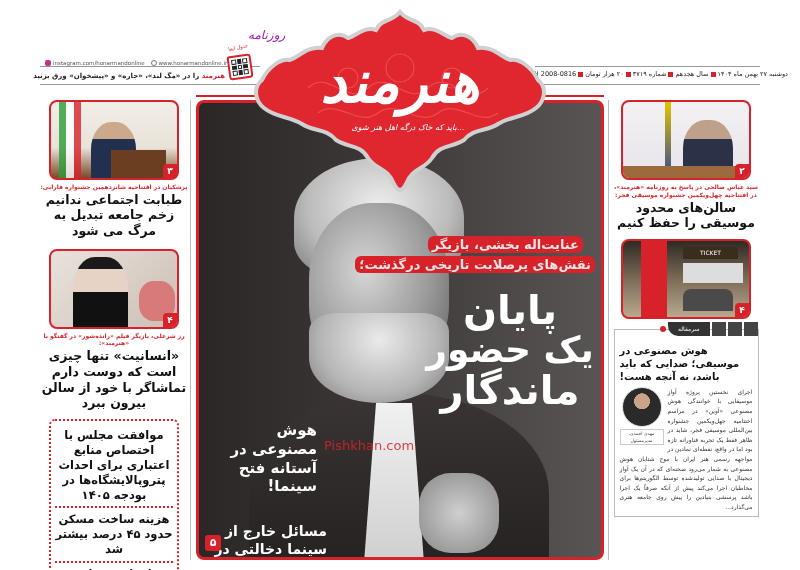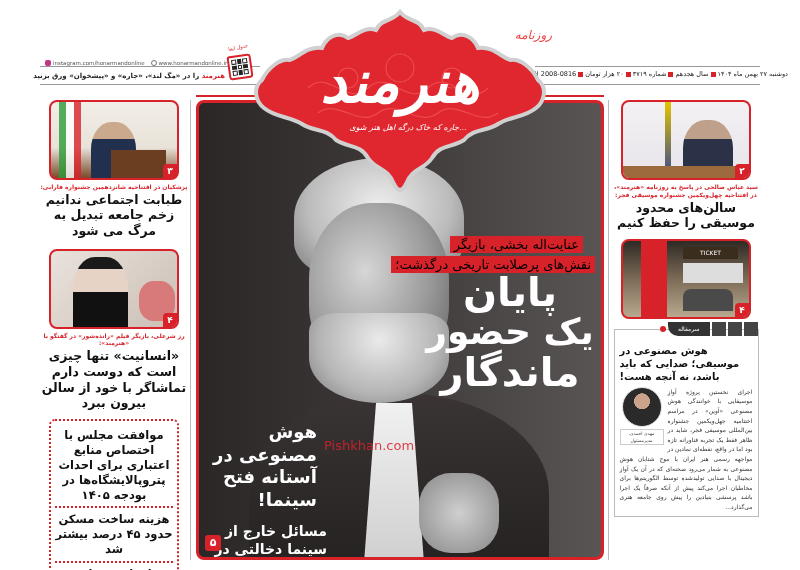--- a/index.html
+++ b/index.html
@@ -17,34 +17,34 @@
   .meta-left-promo { position: absolute; top: 72px; left: 45px; width: 180px; font-size: 7px; font-weight: bold; color: #222; text-align: right; white-space: nowrap; }
   .crossword { position: absolute; top: 55px; left: 228px; width: 24px; height: 24px; border: 2px solid #d8222a; border-radius: 3px; background: #fff; display: grid; grid-template-columns: repeat(3, 1fr); gap: 1px; padding: 2px; transform: rotate(-8deg); }
   .crossword span { background: #222; }
   .crossword span:nth-child(odd) { background: #fff; border: 1px solid #222; }
   .crossword-label { position: absolute; top: 44px; left: 228px; font-size: 5px; color: #d8222a; transform: rotate(-12deg); }
 
   
   .masthead { position: absolute; top: 8px; left: 248px; width: 304px; height: 190px; }
   .masthead svg { position: absolute; inset: 0; }
   .mast-title { position: absolute; top: 40px; left: 0; width: 100%; text-align: center; font-family: "DejaVu Serif", serif; font-size: 58px; font-weight: bold; color: #fff; letter-spacing: 2px; font-style: italic; }
-  .mast-sub { position: absolute; top: 20px; left: 0; width: 100%; text-align: right; font-family: "DejaVu Serif", serif; font-size: 12px; color: #ef4444; font-style: italic; }
+  .mast-sub { position: absolute; top: 20px; left: 0; width: 100%; text-align: left; font-family: "DejaVu Serif", serif; font-size: 12px; color: #a21caf; font-style: italic; }
   .mast-slogan { position: absolute; top: 115px; left: 85px; width: 150px; text-align: center; font-family: "DejaVu Serif", serif; font-size: 8px; color: #fff; font-style: italic; }
 
   
   .poster { position: absolute; top: 100px; left: 196px; width: 408px; height: 460px; border: 3px solid #d8222a; border-radius: 8px; overflow: hidden; background: linear-gradient(90deg, #2b2727 0%, #3d3838 45%, #5a5555 100%); }
   .portrait { position: absolute; top: 40px; left: 70px; width: 220px; height: 420px; }
   .portrait .hair { position: absolute; top: 15px; left: 25px; width: 170px; height: 120px; border-radius: 50% 50% 30% 30%; background: radial-gradient(ellipse at 50% 40%, #eee 0%, #bbb 60%, #777 100%); }
   .portrait .face { position: absolute; top: 60px; left: 40px; width: 140px; height: 170px; border-radius: 45% 45% 40% 40%; background: radial-gradient(ellipse at 40% 40%, #d6d6d6 0%, #9a9a9a 55%, #5a5a5a 100%); }
   .portrait .beard { position: absolute; top: 170px; left: 40px; width: 140px; height: 90px; border-radius: 20% 20% 50% 50%; background: radial-gradient(ellipse at 50% 30%, #eaeaea 0%, #b5b5b5 60%, #777 100%); }
   .portrait .body { position: absolute; top: 250px; left: -20px; width: 300px; height: 200px; border-radius: 50% 50% 0 0; background: linear-gradient(180deg, #3a3434 0%, #231f1f 100%); }
   .portrait .shirt { position: absolute; top: 260px; left: 95px; width: 60px; height: 160px; background: linear-gradient(180deg, #f1f1f1, #cfcfcf); clip-path: polygon(20% 0, 80% 0, 100% 100%, 0 100%); }
   .portrait .hand { position: absolute; top: 330px; left: 150px; width: 80px; height: 80px; border-radius: 40%; background: radial-gradient(#cfcfcf, #888); }
 
-  .kicker-box { position: absolute; background: #d8222a; color: #000000; font-weight: normal; font-size: 13px; padding: 1px 4px; white-space: nowrap; }
+  .kicker-box { position: absolute; background: #d8222a; color: #e5e5e5; font-weight: bold; font-size: 13px; padding: 1px 4px; white-space: nowrap; border-radius: 6px; }
   .headline-big { position: absolute; color: #fff; font-weight: bold; text-align: center; line-height: 1.05; }
   .side-item { position: absolute; color: #fff; text-align: right; }
   .side-item .k { font-size: 7px; font-weight: normal; margin-bottom: 2px; }
   .side-item .h { font-size: 14px; font-weight: bold; line-height: 1.25; }
   .watermark { position: absolute; top: 335px; left: 125px; font-size: 13px; color: #d8222a; opacity: 0.85; direction: ltr; }
   .page-badge { position: absolute; bottom: 6px; left: 6px; width: 16px; height: 16px; background: #d8222a; color: #fff; font-size: 11px; font-weight: bold; text-align: center; line-height: 16px; border-radius: 3px; }
 
   
   .col-left { position: absolute; top: 100px; left: 40px; width: 148px; }
   .col-right { position: absolute; top: 100px; left: 612px; width: 148px; }
@@ -130,28 +130,28 @@
     <div class="shirt"></div>
     <div class="hair"></div>
     <div class="face"></div>
     <div class="beard"></div>
     <div class="hand"></div>
   </div>
 
   <div class="kicker-box" style="top:133px; right:18px;">عنایت‌اله بخشی، بازیگر</div>
   <div class="kicker-box" style="top:153px; right:6px;text-align:center;">نقش‌های پرصلابت تاریخی درگذشت؛</div>
 
-  <div class="headline-big" style="top:168px; right:6px; width:170px;text-align:center;">
+  <div class="headline-big" style="top:186px; right:6px; width:170px;text-align:center;">
     <div style="font-size:40px;">پایان</div>
     <div style="font-size:36px;">یک حضور</div>
     <div style="font-size:40px;">ماندگار</div>
   </div>
 
   <div class="side-item" style="top:318px; left:8px; width:110px;">
-    <div class="h" style="font-size:18px;">هوش مصنوعی در آستانه فتح سینما!</div>
+    <div class="h" style="font-size:15px;">هوش مصنوعی در آستانه فتح سینما!</div>
   </div>
   <div class="side-item" style="top:392px; left:8px; width:120px;">
     <div class="h" style="font-size:14px;margin-top:28px;">مسائل خارج از سینما دخالتی در داوری فیلم‌های فجر نداشت</div>
   </div>
 
   <div class="watermark">Pishkhan.com</div>
   <div class="page-badge">۵</div>
 </div>
 
 <div class="masthead">
@@ -160,21 +160,21 @@
     <g fill="none" stroke="#f35a5f" stroke-width="1.2" opacity="0.7">
       <path d="M60 80 C80 60,100 100,120 80 C140 60,160 100,180 80 C200 60,220 100,240 80"></path>
       <path d="M70 105 C90 90,110 120,130 105 C150 90,170 120,190 105 C210 90,230 120,250 105"></path>
       <circle cx="152" cy="60" r="14"></circle>
       <circle cx="100" cy="70" r="10"></circle>
       <circle cx="204" cy="70" r="10"></circle>
     </g>
   </svg>
   <div class="mast-sub">روزنامه</div>
   <div class="mast-title">هنرمند</div>
-  <div class="mast-slogan">...جاره که خاک درگه اهل هنر شوی</div>
+  <div class="mast-slogan">...باید که خاک درگه اهل هنر شوی</div>
 </div>
 
 <div class="vline" style="top:100px; left:190px; height:460px;"></div>
 <div class="col-left">
   <div class="photo ph-speaker">
     <div class="flag"></div>
     <div class="person"></div>
     <div class="podium"></div>
     <div class="num">۳</div>
   </div>

